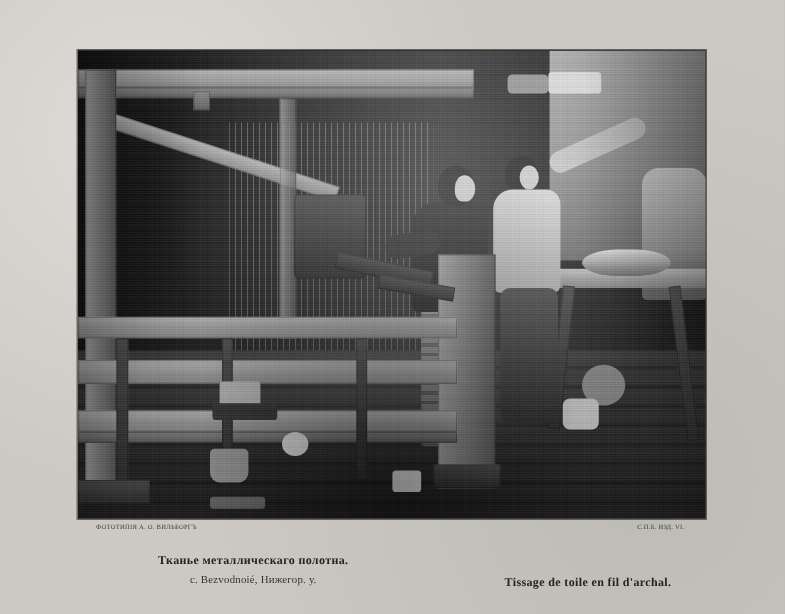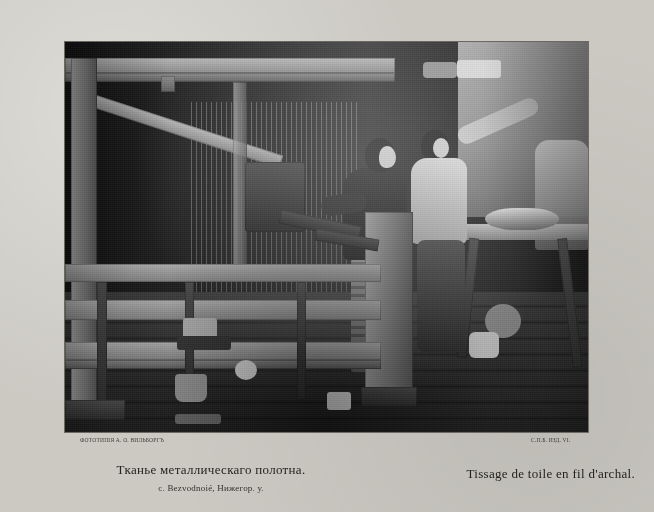--- a/index.html
+++ b/index.html
@@ -231,25 +231,26 @@
     position: absolute; left: 531px; top: 437px;
     font-size: 5.5px; letter-spacing: 0.2px; color: #3c3a35;
     font-family: "Liberation Serif", serif;
   }
 
   
   .caption-ru {
     position: absolute; left: 86px; top: 462px; width: 250px; text-align: center;
   }
   .caption-fr {
-    position: absolute; left: 345px; top: 466px; width: 290px; text-align: right;
+    position: absolute; left: 345px; top: 480px; width: 290px; text-align: center;
   }
   .cap-title {
-    font-size: 13px; color: #24231f; font-family: "Liberation Serif", serif;
+    font-size: 10px; color: #24231f; font-family: "Liberation Serif", serif;
     letter-spacing: 0.3px;
+    font-weight: bold;
   }
   .cap-sub {
     font-size: 9px; color: #35332e; font-family: "Liberation Serif", serif;
     margin-top: 5px; letter-spacing: 0.2px;
   }
 </style>
 </head>
 <body>
 
 <div class="plate-page">

